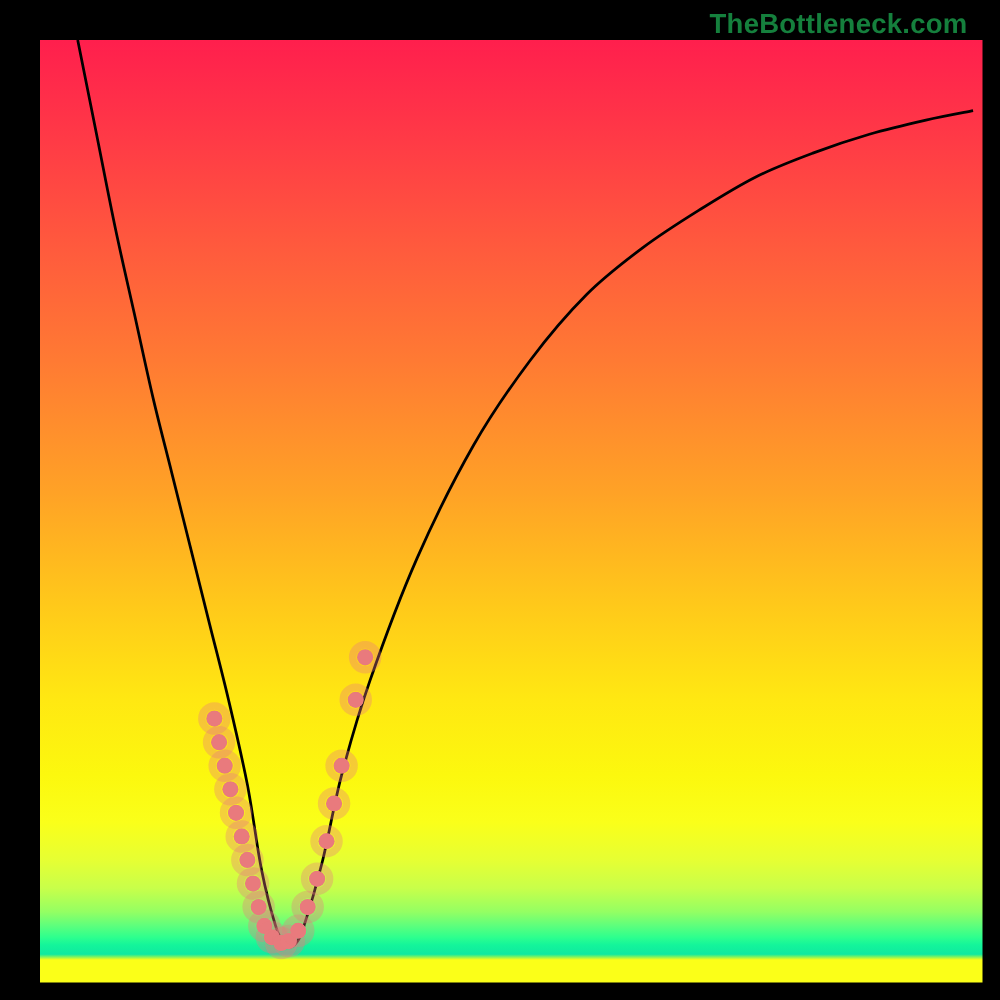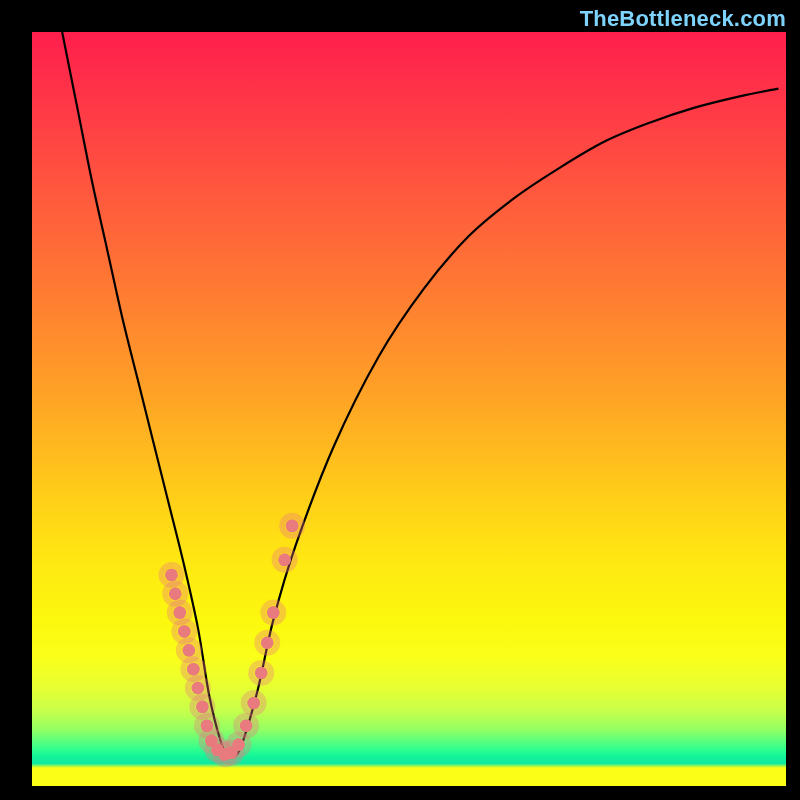--- a/index.html
+++ b/index.html
@@ -41,25 +41,25 @@
       #5cff7d 94%,
       #2eff8e 95.2%,
       #14f59a 96%,
       #0ee9a0 97%,
       #fbff18 97.6%,
       #fbff18 100%
     );
   }
   .watermark {
     position: absolute;
-    right: 14px;
+    right: 26px;
     top: 6px;
     font-size: 22px;
     font-weight: 600;
-    color: #7dd3fc;
+    color: #15803d;
     letter-spacing: 0.2px;
     user-select: none;
   }
   svg.overlay {
     position: absolute;
     left: 0;
     top: 0;
     width: 754px;
     height: 754px;
   }

